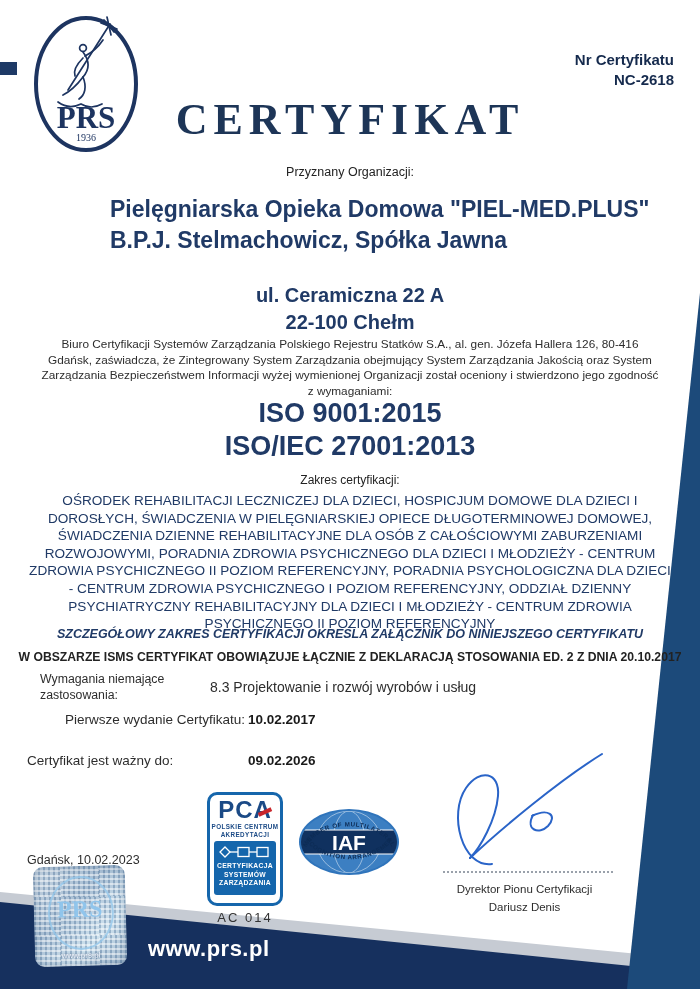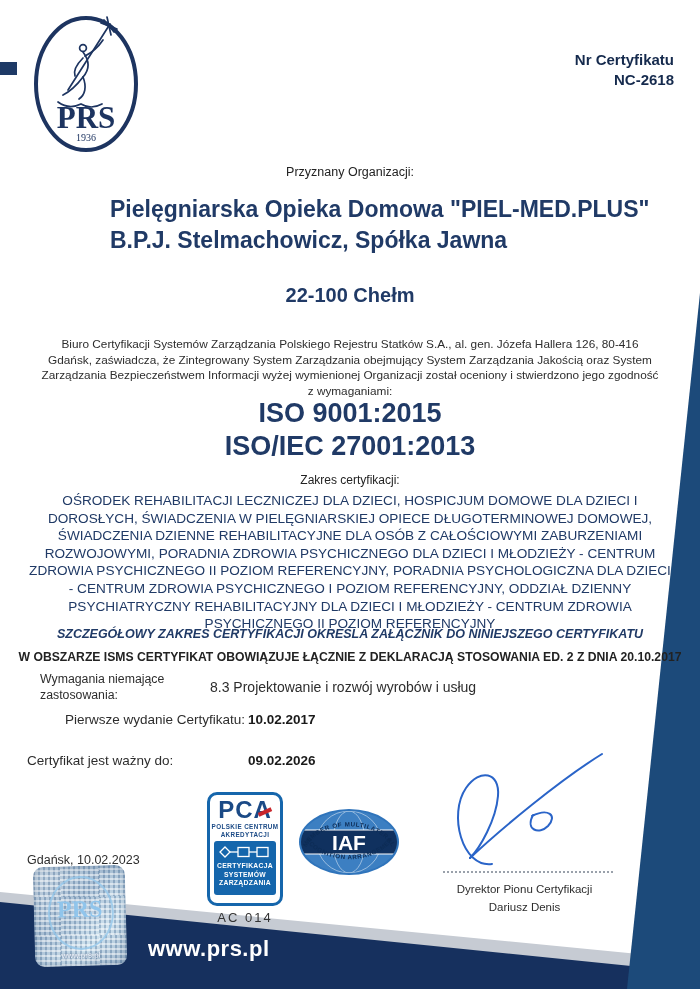--- a/index.html
+++ b/index.html
@@ -128,27 +128,29 @@
       <text x="56" y="118" text-anchor="middle" font-family="Liberation Serif, serif" font-weight="bold" font-size="31" fill="#1d3460">PRS</text>
       <text x="56" y="131" text-anchor="middle" font-family="Liberation Serif, serif" font-size="10" fill="#1d3460">1936</text>
     </svg>
   </div>
 
   <div class="abs cert-no">
     <div>Nr Certyfikatu</div>
     <div>NC-2618</div>
   </div>
 
+  <div class="abs title">CERTYFIKAT</div>
   <div class="abs intro">Przyznany Organizacji:</div>
 
   <div class="abs org">
     <div>Pielęgniarska Opieka Domowa "PIEL-MED.PLUS"</div>
     <div>B.P.J. Stelmachowicz, Spółka Jawna</div>
   </div>
   <div class="abs address">
+    <div>ul. Ceramiczna 22 A</div>
     <div>22-100 Chełm</div>
   </div>
 
   <div class="abs statement">Biuro Certyfikacji Systemów Zarządzania Polskiego Rejestru Statków S.A., al. gen. Józefa Hallera 126, 80-416 Gdańsk, zaświadcza, że Zintegrowany System Zarządzania obejmujący System Zarządzania Jakością oraz System Zarządzania Bezpieczeństwem Informacji wyżej wymienionej Organizacji został oceniony i stwierdzono jego zgodność z wymaganiami:</div>
 
   <div class="abs standards">
     <div>ISO 9001:2015</div>
     <div>ISO/IEC 27001:2013</div>
   </div>
 

